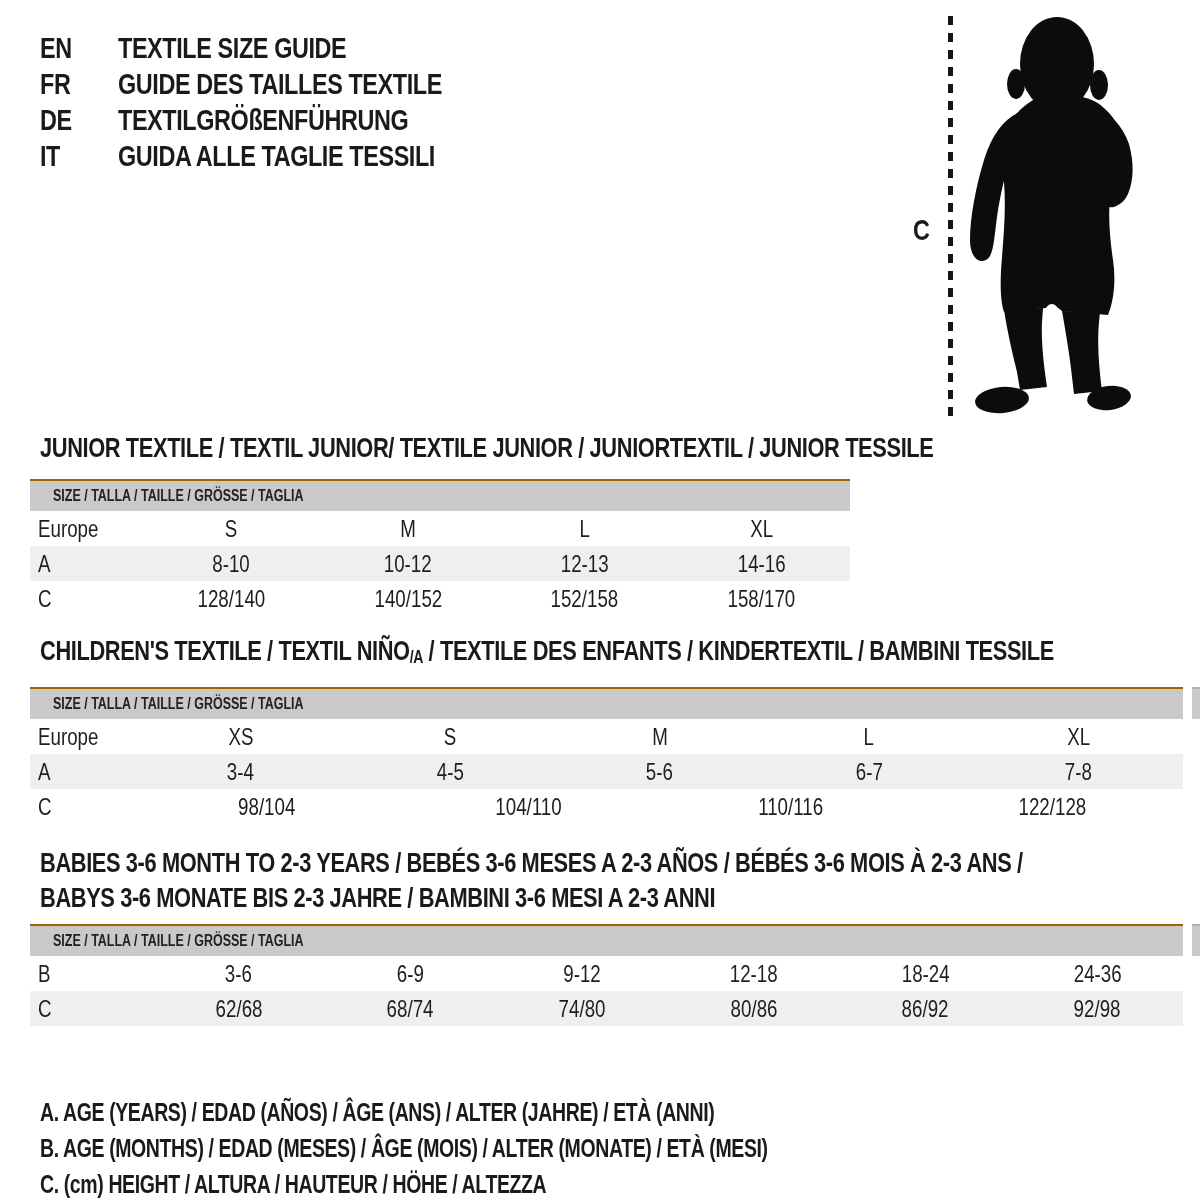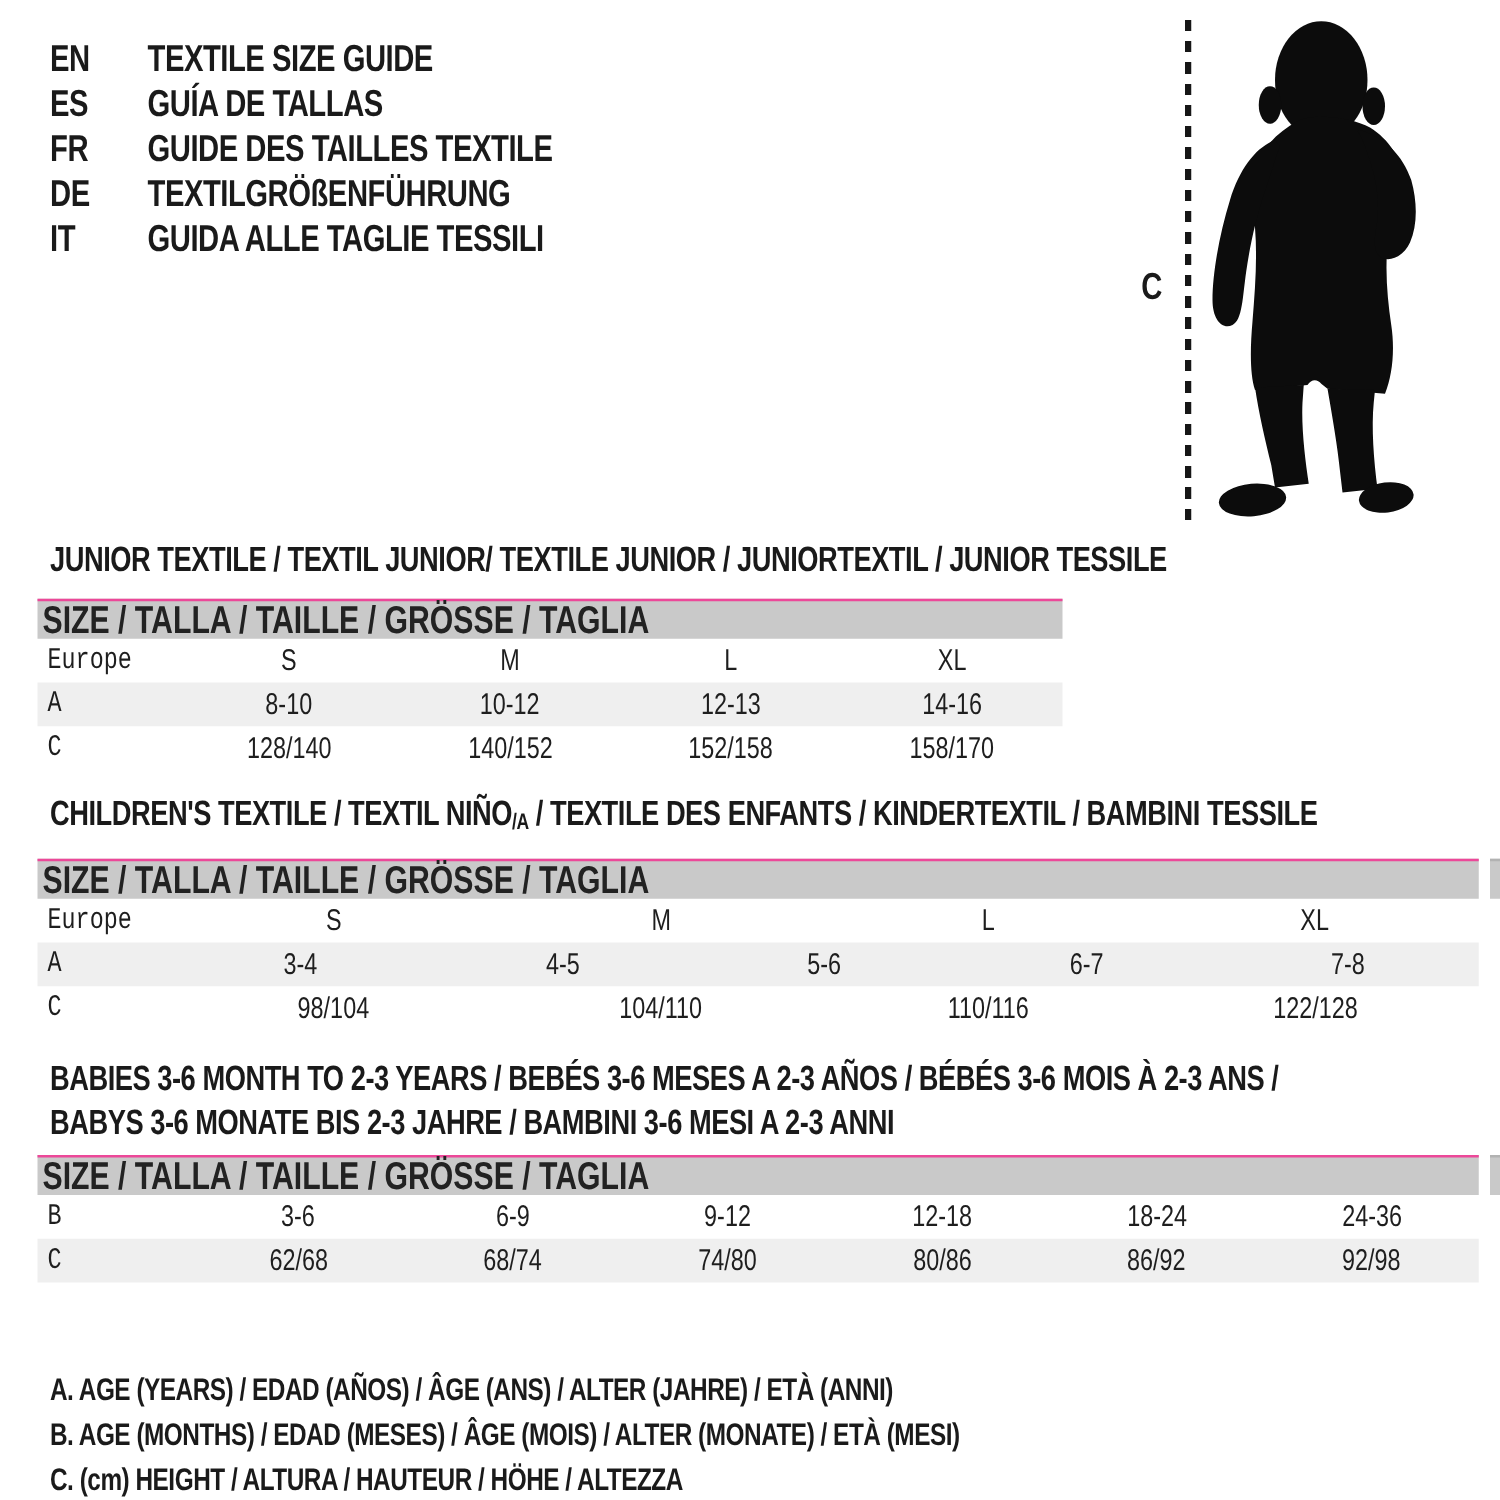--- a/index.html
+++ b/index.html
@@ -36,50 +36,46 @@
   .size-table{position:absolute;left:30px;}
   #sec-junior   .titles{top:430px;}
   #sec-junior   .size-table{top:479px;width:820px;}
   #sec-children .titles{top:633px;}
   #sec-children .size-table{top:687px;width:1153px;}
   #sec-babies   .titles{top:845px;}
   #sec-babies   .size-table{top:924px;width:1153px;}
 
   .t-hdr{
     height:32px;line-height:30px;background:#c9c9c9;
-    border-top:2px solid #ec4899;box-sizing:border-box;
-    padding-left:4px;font-size:31px;font-weight:bold;color:#222;
+    border-top:2px solid #a16207;box-sizing:border-box;
+    padding-left:23px;font-size:16px;font-weight:bold;color:#222;
   }
   .t-row{display:flex;height:35px;align-items:center;font-size:24px;color:#1e1e1e;}
   .t-row.shaded{background:#efefef;}
-  .t-row .lbl{padding-left:8px;box-sizing:border-box;font-family:Liberation Mono, monospace;}
+  .t-row .lbl{padding-left:8px;box-sizing:border-box;}
   #sec-junior   .t-row .lbl{flex:0 0 113px;}
   #sec-children .t-row .lbl{flex:0 0 106px;}
   #sec-babies   .t-row .lbl{flex:0 0 123px;}
   .t-row .val{flex:1;text-align:center;}
 
   .hdr-sliver{position:absolute;left:1192px;width:8px;height:32px;background:#c9c9c9;border-top:2px solid #b2b2b2;box-sizing:border-box;}
 
   
   .legend{position:absolute;left:40px;top:1094px;}
   .legend-line{height:36px;line-height:36px;font-size:25px;font-weight:bold;letter-spacing:-0.5px;}
 </style>
 </head>
 <body>
 
 <div class="page">
 
   <div class="lang-block">
       <div class="lang-row">
         <span class="lang-code"><span class="cx cxl">EN</span></span>
         <span class="lang-label"><span class="cx cxl">TEXTILE SIZE GUIDE</span></span>
-      </div>
-      <div class="lang-row">
-        <span class="lang-code"><span class="cx cxl">ES</span></span>
-        <span class="lang-label"><span class="cx cxl">GUÍA DE TALLAS</span></span>
       </div>
       <div class="lang-row">
         <span class="lang-code"><span class="cx cxl">FR</span></span>
         <span class="lang-label"><span class="cx cxl">GUIDE DES TAILLES TEXTILE</span></span>
       </div>
       <div class="lang-row">
         <span class="lang-code"><span class="cx cxl">DE</span></span>
         <span class="lang-label"><span class="cx cxl">TEXTILGRÖßENFÜHRUNG</span></span>
       </div>
       <div class="lang-row">
@@ -136,20 +132,21 @@
   </div>
 
   <div class="sec" id="sec-children">
     <div class="titles">
         <div class="title-line"><span class="cx cxl"><span>CHILDREN'S TEXTILE / TEXTIL NIÑO</span><span class="seg-small">/A</span><span> / TEXTILE DES ENFANTS / KINDERTEXTIL / BAMBINI TESSILE</span></span></div>
       </div>
     <div class="size-table">
         <div class="t-hdr"><span class="cx cxl">SIZE / TALLA / TAILLE / GRÖSSE / TAGLIA</span></div>
         <div class="t-row">
           <span class="lbl"><span class="cx cxl">Europe</span></span>
+          <span class="val"><span class="cx">XS</span></span>
           <span class="val"><span class="cx">S</span></span>
           <span class="val"><span class="cx">M</span></span>
           <span class="val"><span class="cx">L</span></span>
           <span class="val"><span class="cx">XL</span></span>
         </div>
         <div class="t-row shaded">
           <span class="lbl"><span class="cx cxl">A</span></span>
           <span class="val"><span class="cx">3-4</span></span>
           <span class="val"><span class="cx">4-5</span></span>
           <span class="val"><span class="cx">5-6</span></span>

